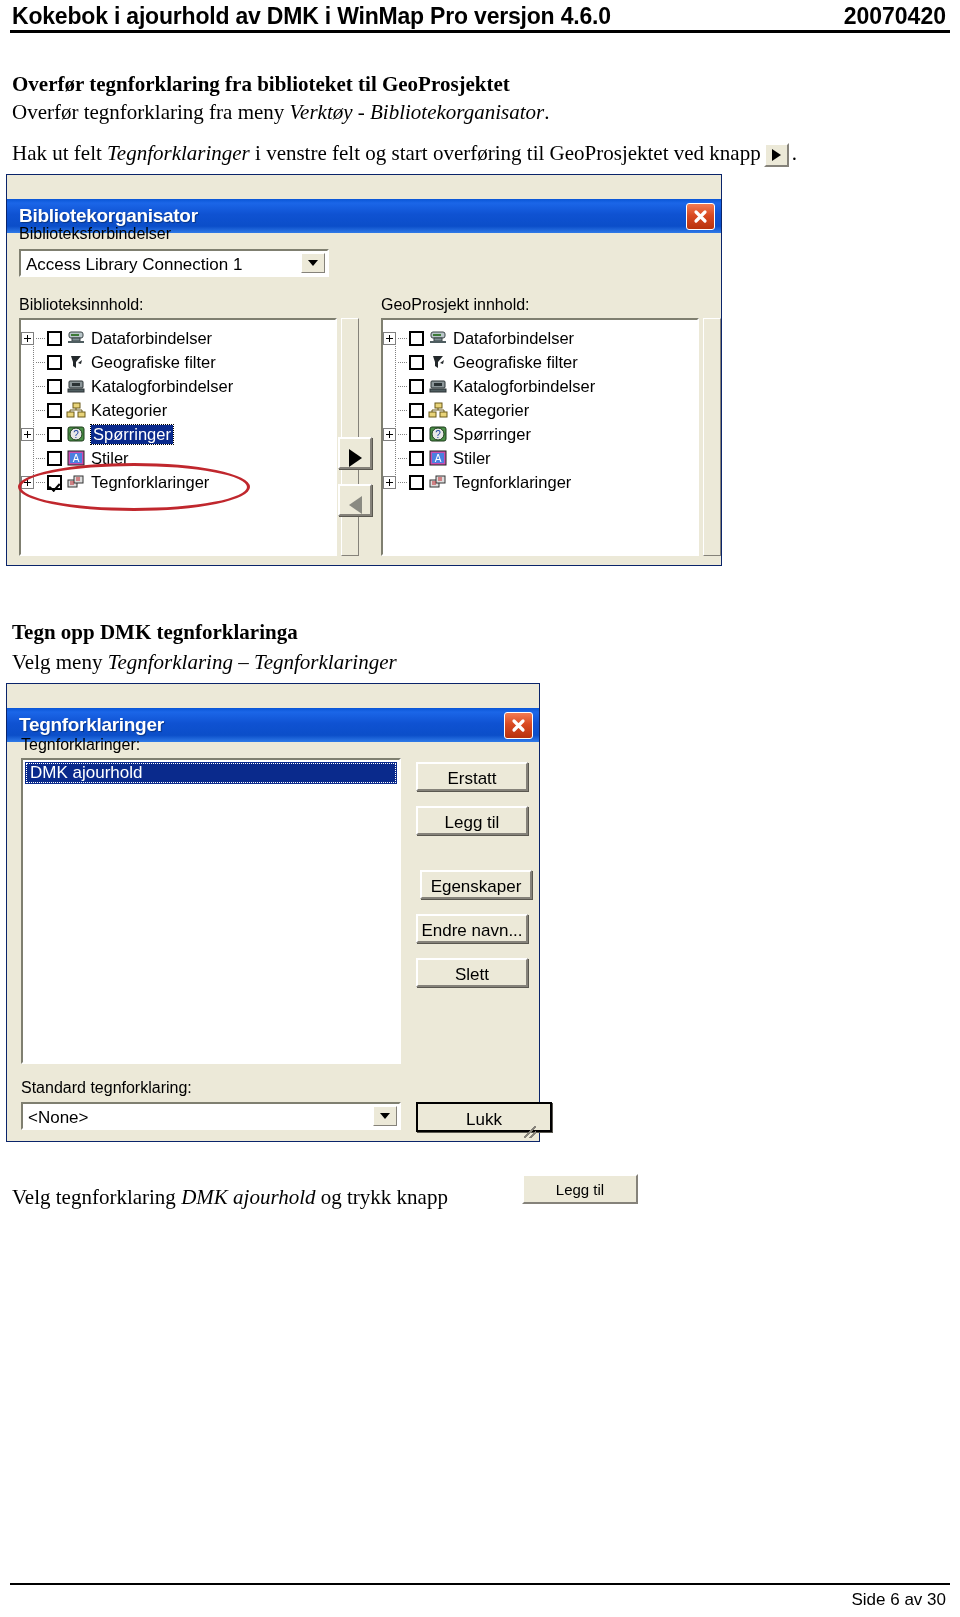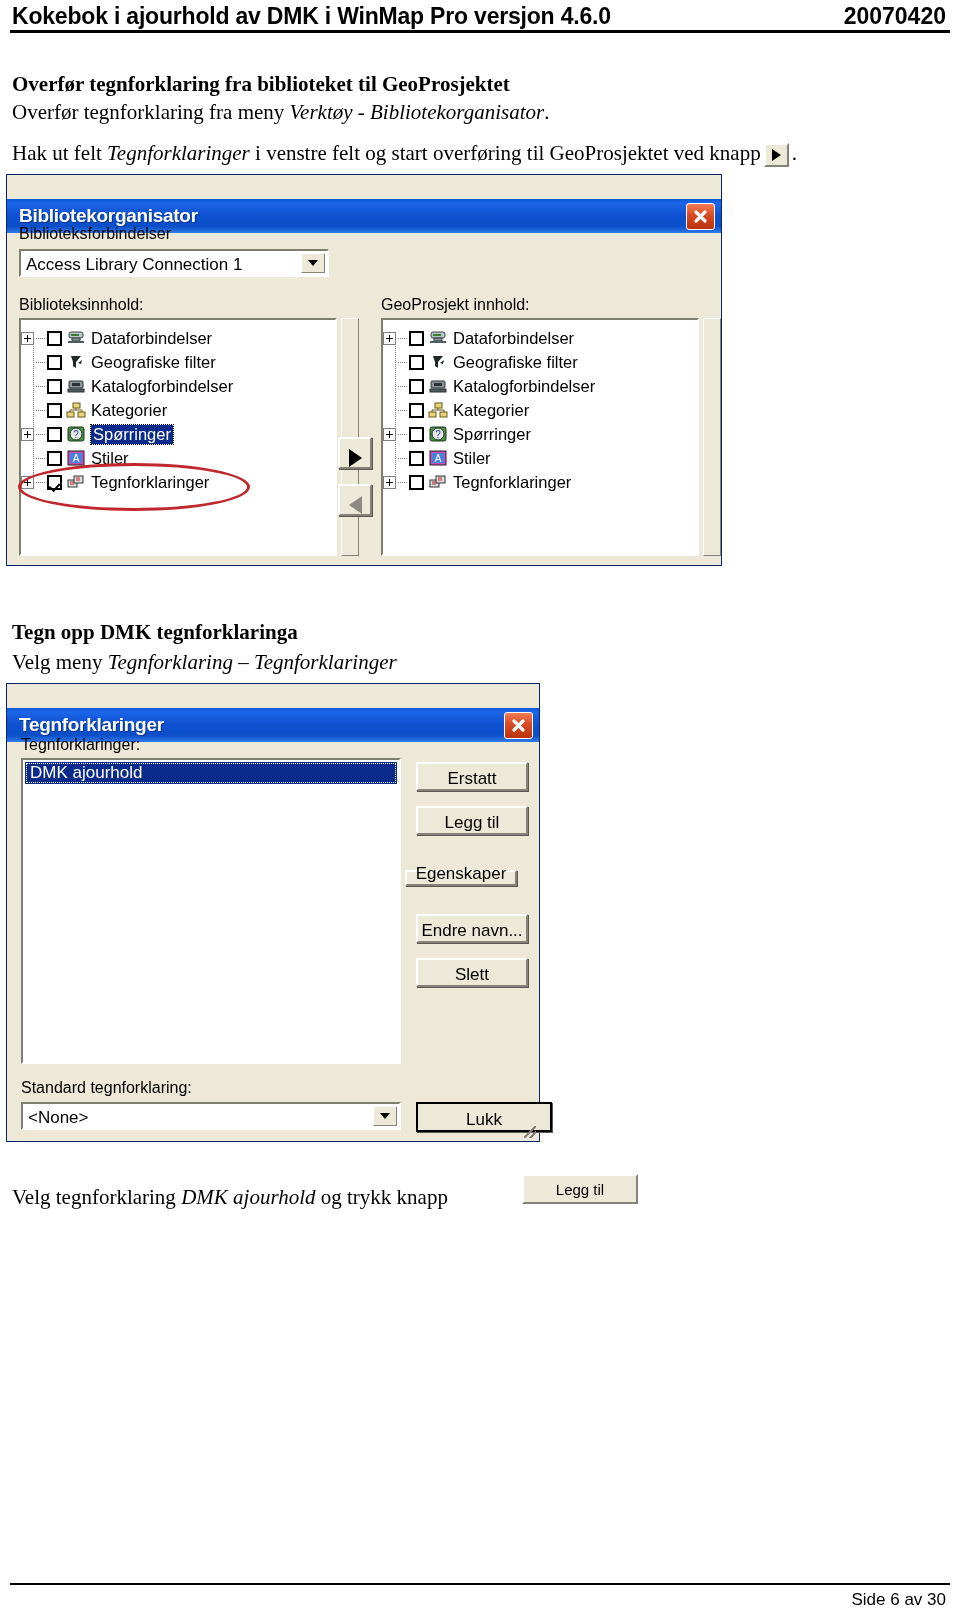--- a/index.html
+++ b/index.html
@@ -419,21 +419,21 @@
   <div class="sunken" style="left:14px; top:74px; width:380px; height:306px;">
     <div class="listbox-item" style="left:2px; top:2px; right:2px; height:22px;">DMK ajourhold</div>
   </div>
 
   <div class="btn" style="left:409px; top:78px;  width:112px; height:29px;">
       <span>Erstatt</span>
     </div>
   <div class="btn" style="left:409px; top:122px; width:112px; height:29px;">
       <span>Legg til</span>
     </div>
-  <div class="btn" style="left:398px; top:186px; width:112px; height:16px;">
+  <div class="btn" style="left:413px; top:186px; width:112px; height:29px;">
       <span>Egenskaper</span>
     </div>
   <div class="btn" style="left:409px; top:230px; width:112px; height:29px;">
       <span>Endre navn...</span>
     </div>
   <div class="btn" style="left:409px; top:274px; width:112px; height:29px;">
       <span>Slett</span>
     </div>
 
   <div class="grp-label" style="left:14px; top:395px;">Standard tegnforklaring:</div>

